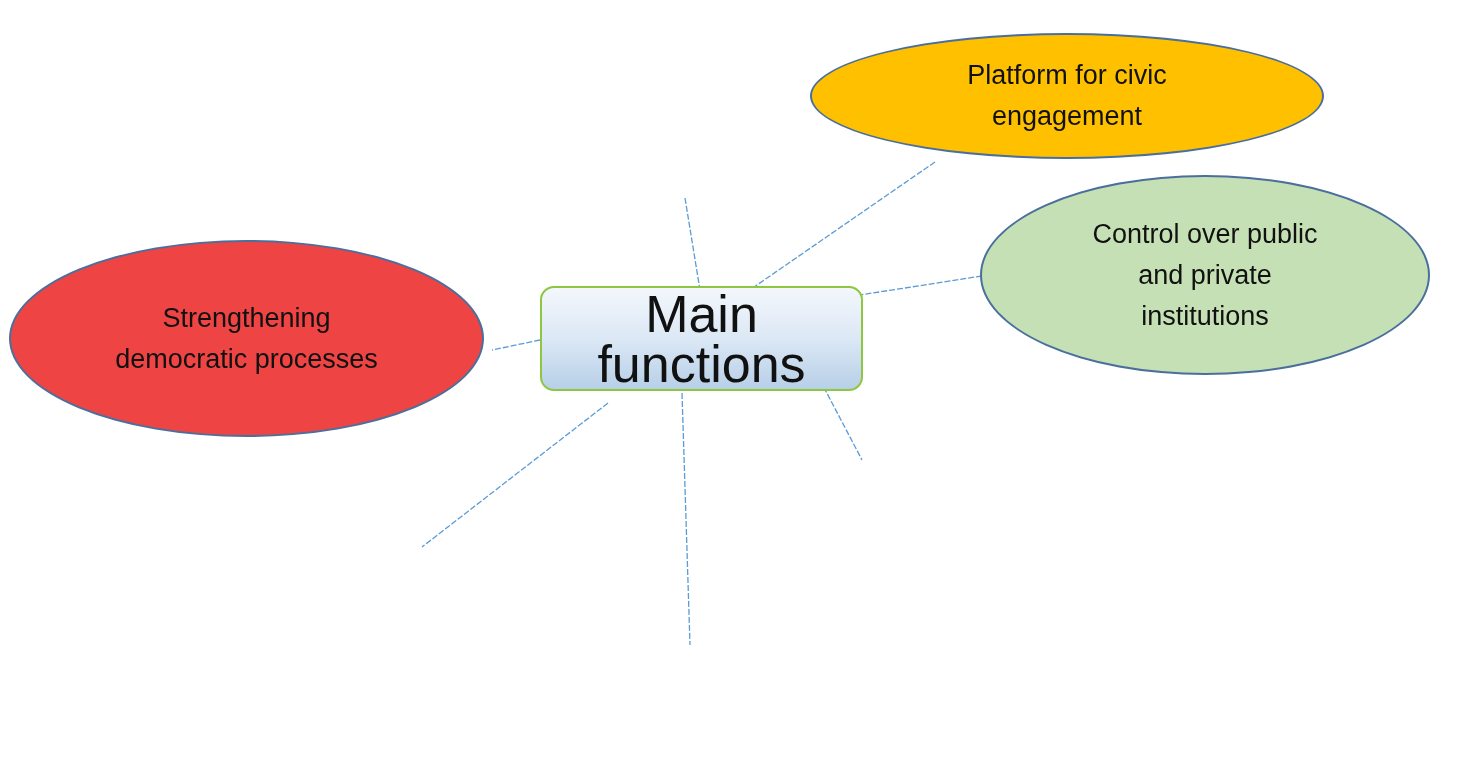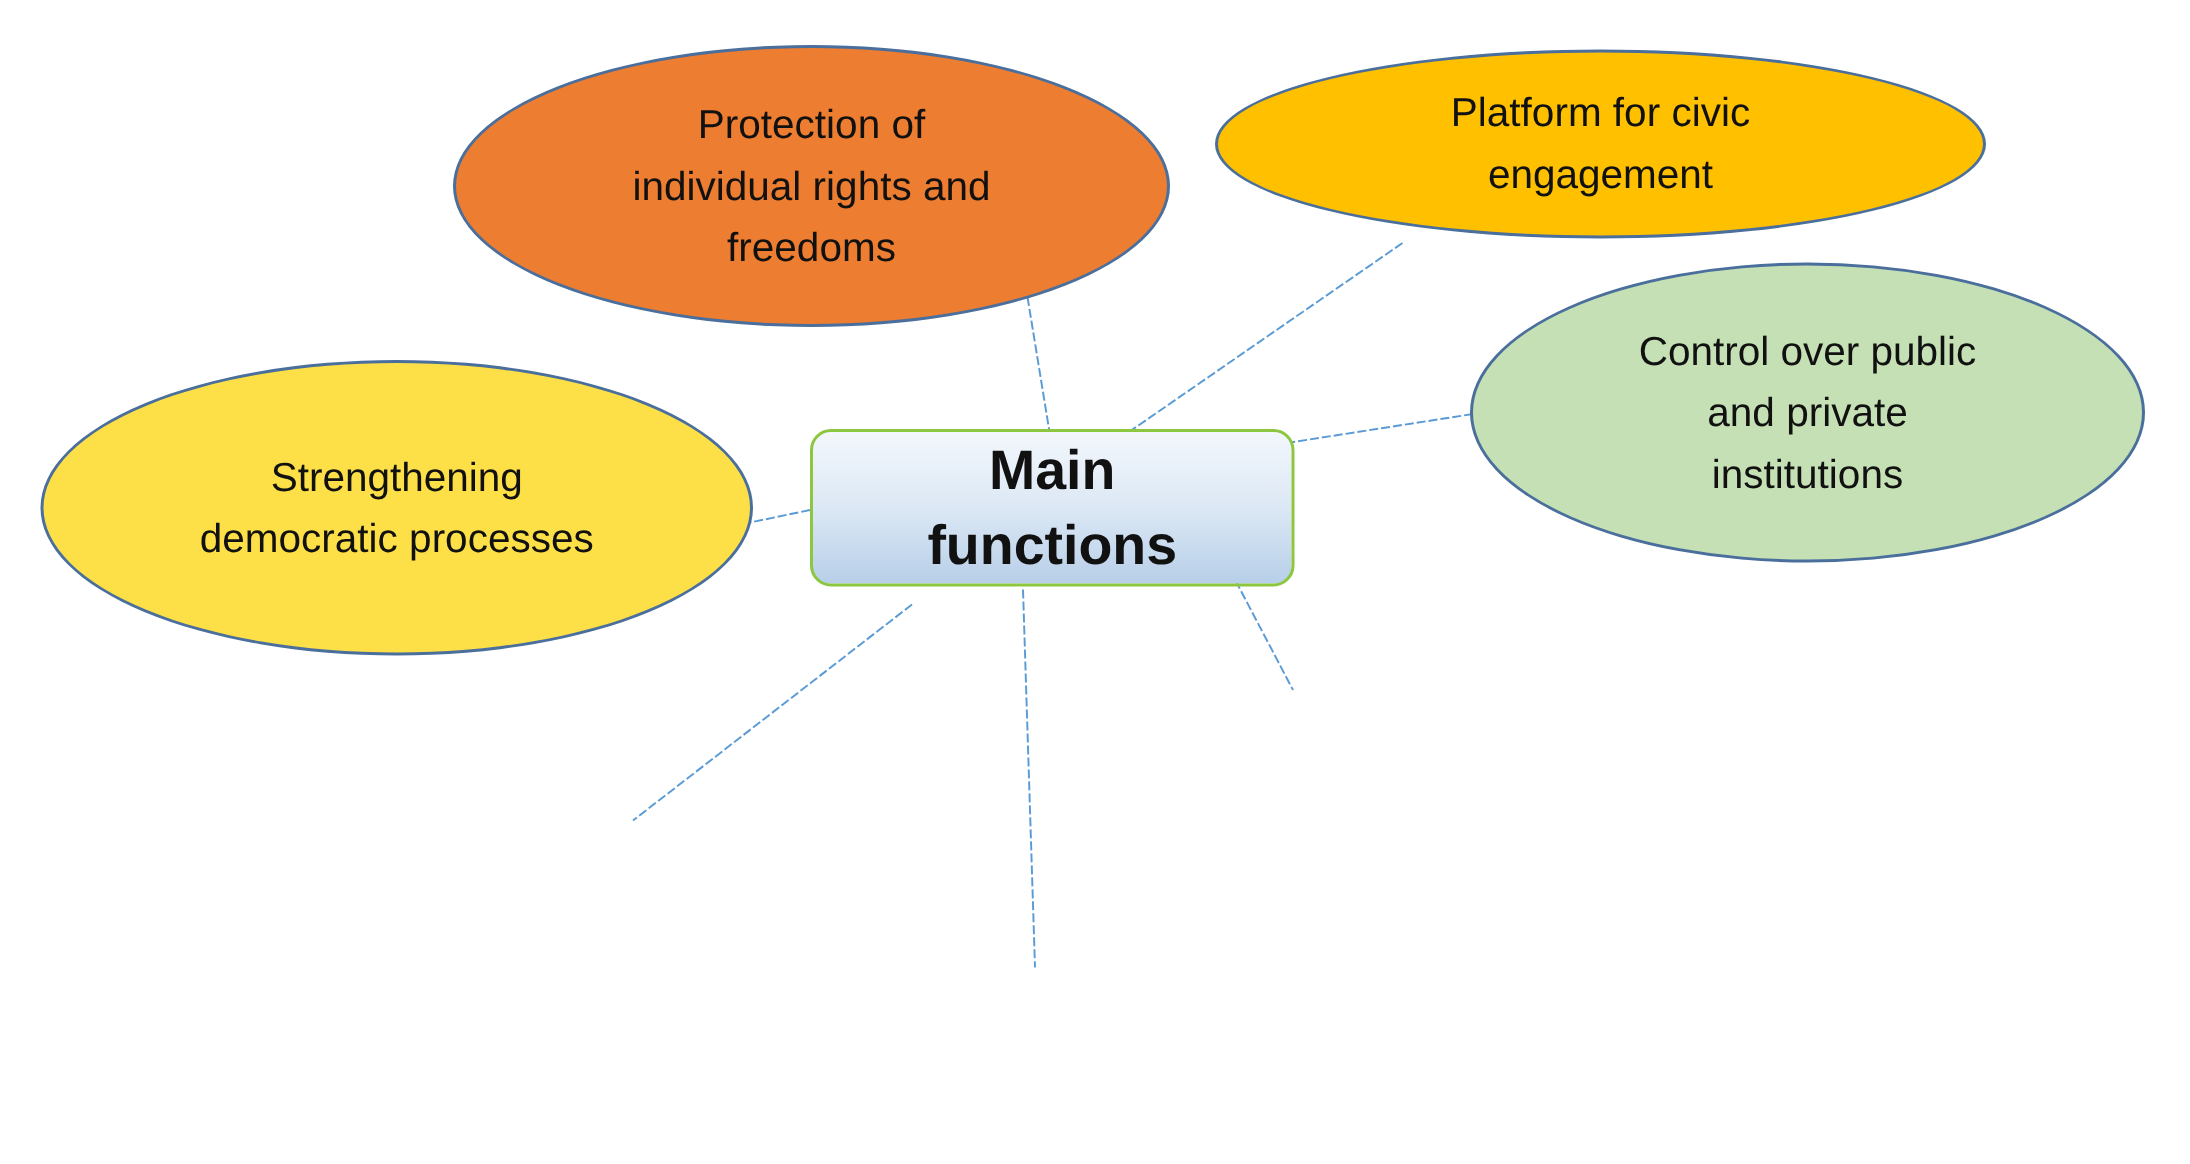--- a/index.html
+++ b/index.html
@@ -5,57 +5,52 @@
     html, body { margin: 0; padding: 0; background: #ffffff; }
     body { width: 1460px; height: 776px; position: relative; overflow: hidden;
            font-family: "Liberation Sans", "DejaVu Sans", sans-serif; }
     #canvas { position: absolute; left: 0; top: 0; width: 1460px; height: 776px; }
     .node { position: absolute; display: flex; align-items: center; justify-content: center;
             text-align: center; color: #111; box-sizing: border-box; }
     .ellipse { border-radius: 50%; border: 2px solid #4a6f9c; }
     .ellipse span { font-size: 27px; line-height: 41px; white-space: pre-line; }
     .center { border: 2px solid #8dc63f; border-radius: 14px;
               background: linear-gradient(to bottom, #f3f7fc 0%, #dce8f5 50%, #b7cfe8 100%); }
-    .center span { font-size: 37px; font-weight: bold; line-height: 50px; white-space: pre-line; }
+    .center span { font-size: 52px; font-weight: normal; line-height: 50px; white-space: pre-line; }
   </style>
 </head>
 <body>
 
 <div id="canvas">
   <svg id="connectors" width="1460" height="776" style="position:absolute;left:0;top:0;">
     <line x1="685" y1="198" x2="700" y2="290" stroke="#5B9BD5" stroke-width="1.3" stroke-dasharray="6 2"></line>
     <line x1="935" y1="162" x2="728" y2="305" stroke="#5B9BD5" stroke-width="1.3" stroke-dasharray="6 2"></line>
     <line x1="982" y1="276" x2="770" y2="309" stroke="#5B9BD5" stroke-width="1.3" stroke-dasharray="6 2"></line>
     <line x1="820" y1="380" x2="862" y2="460" stroke="#5B9BD5" stroke-width="1.3" stroke-dasharray="6 2"></line>
     <line x1="682" y1="393" x2="690" y2="645" stroke="#5B9BD5" stroke-width="1.3" stroke-dasharray="6 2"></line>
     <line x1="608" y1="403" x2="422" y2="547" stroke="#5B9BD5" stroke-width="1.3" stroke-dasharray="6 2"></line>
     <line x1="540" y1="340" x2="492" y2="350" stroke="#5B9BD5" stroke-width="1.3" stroke-dasharray="6 2"></line>
   </svg>
 
-  <div class="node ellipse" style="left: 302px; top: 30px; width: 478px; height: 188px; background: rgb(237, 125, 49);">
-    <span>Protection of
-individual rights and
-freedoms</span>
-  </div>
 
   <div class="node ellipse" style="left: 980px; top: 175px; width: 450px; height: 200px; background: rgb(197, 224, 180);">
     <span>Control over public
 and private
 institutions</span>
   </div>
 
   <div class="node ellipse" style="left: 810px; top: 33px; width: 514px; height: 126px; background: rgb(255, 192, 0);">
     <span>Platform for civic
 engagement</span>
   </div>
 
 
 
 
-  <div class="node ellipse" style="left: 27px; top: 240px; width: 475px; height: 197px; background: #fde047;">
+  <div class="node ellipse" style="left: 9px; top: 240px; width: 475px; height: 197px; background: #ef4444;">
     <span>Strengthening
 democratic processes</span>
   </div>
 
   <div class="node center" style="left: 540px; top: 286px; width: 323px; height: 105px; border-color: rgb(141, 198, 63);">
     <span>Main
 functions</span>
   </div>
 </div>
 

